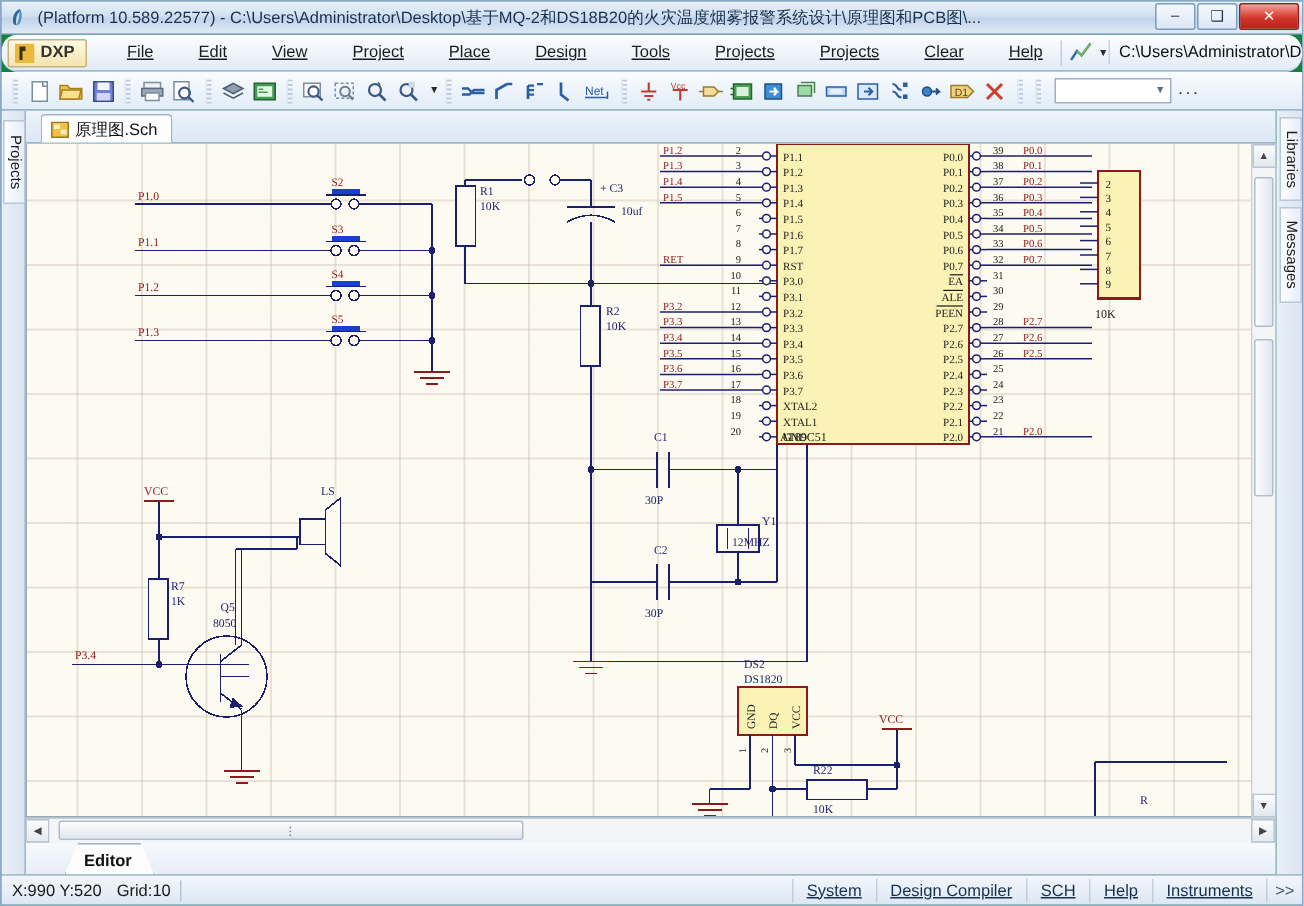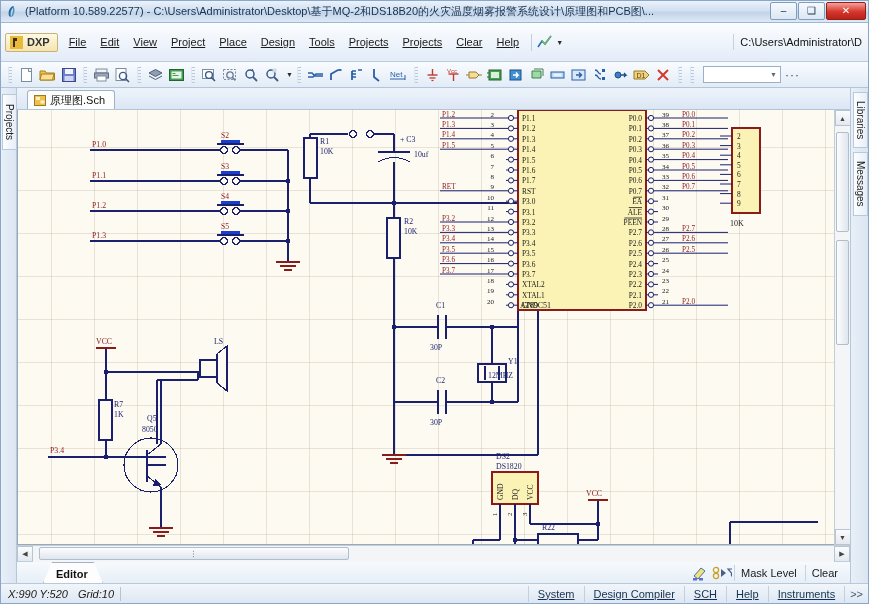--- a/index.html
+++ b/index.html
@@ -47,39 +47,40 @@
     display: flex; align-items: center; justify-content: center;
     font-size: 10px; color:#23364d;
   }
   .win-btn.close {
     background: linear-gradient(to bottom,#f3a19a,#d6362b 55%,#b4231a);
     border-color:#8f1f17; color:#fff; width: 40px;
   }
 
   
   .menubar {
-    height: 39px;
+    height: 25px;
     background: linear-gradient(to bottom,#fbfdff,#e3ecf7);
     display: flex; align-items: center;
     border-bottom: 1px solid #b9cbe0;
     padding-left: 4px;
+    border-radius: 11px;
   }
   .dxp-btn {
     display: flex; align-items: center; gap: 4px;
     padding: 2px 7px 2px 4px; margin-right: 4px;
     border: 1px solid #c7b27a; border-radius: 2px;
     background: linear-gradient(to bottom,#fff9e4,#f4e4ae);
     font-weight: bold; font-size: 11px; color: #333;
   }
   .dxp-ico { width: 13px; height: 13px; }
   .menu-item {
     padding: 3px 7px; font-size: 11px; color: #1b1b1b;
     white-space: nowrap;
   }
-  .menu-item u { text-decoration: underline; }
+  .menu-item u { text-decoration: underline; margin-left: 16px; }
   .menu-sep { width: 1px; height: 17px; background: #c0cedd; margin: 0 5px; }
   .chart-ico { width: 16px; height: 14px; }
   .caret { font-size: 7px; color: #2b2b2b; margin-left: 3px; }
   .path-box {
     margin-left: auto; padding: 2px 6px;
     font-size: 11px; color: #111;
     border-left: 1px solid #c4d2e2;
     white-space: nowrap; overflow: hidden;
     max-width: 175px;
   }
@@ -221,21 +222,21 @@
     border-left: 1px solid #c6d3e1;
   }
 
   
   .statusbar {
     height: 20px; display: flex; align-items: center;
     background: linear-gradient(to bottom,#f2f6fb,#dde7f3);
     border-top: 1px solid #b7c8da;
     font-size: 11px; color: #1a1a1a;
   }
-  .status-coords { padding-left: 7px; white-space: nowrap; font-style: italic; }
+  .status-coords { padding-left: 7px; white-space: nowrap; }
   .status-div { width: 1px; height: 14px; background: #b5c4d4; margin: 0 6px; }
   .status-right { margin-left: auto; display: flex; align-items: center; }
   .sb-item {
     padding: 2px 9px; border-left: 1px solid #c2cfdd;
     display: flex; align-items: center; font-size: 11px; color: #16314f;
   }
   .sb-item.more { padding: 2px 5px; color:#4a5a6b; }
   u.ul { text-decoration: underline; }
 </style>
 </head>
@@ -974,39 +975,20 @@
         <div class="sb-btn">◀</div>
         <div class="sb-htrack">
           <div class="sb-hthumb" style="left:6px;width:310px;">⁝</div>
         </div>
         <div class="sb-btn">▶</div>
       </div>
 
       <div class="editor-row">
         <div class="editor-tab">Editor</div>
         <div class="editor-spacer"></div>
-        <div class="editor-tools">
-          <span class="et-ico">
-            <svg width="18" height="16">
-                <path d="M3 11 L10 3 l4 3 l-7 8 z" fill="#f0e27a" stroke="#4a6fa5"></path>
-                <rect x="2" y="13" width="4" height="2.5" fill="#5a6fd0"></rect>
-                <rect x="8" y="13" width="4" height="2.5" fill="#5a6fd0"></rect>
-              </svg>
-          </span>
-          <span class="et-ico">
-            <svg width="26" height="16">
-              <circle cx="4" cy="5" r="2.6" fill="none" stroke="#c9a227" stroke-width="1.3"></circle>
-              <circle cx="4" cy="11" r="2.6" fill="none" stroke="#c9a227" stroke-width="1.3"></circle>
-              <path d="M9 4 l5 4 l-5 4 z" fill="#4a5f8a"></path>
-              <path d="M16 4 h9 l-3.5 4 v4 l-2 -1.4 v-2.6 z" fill="none" stroke="#3f5f96" stroke-width="1.2"></path>
-            </svg>
-          </span>
-          <span class="et-btn">Mask Level</span>
-          <span class="et-btn">Clear</span>
-        </div>
       </div>
     </div>
 
     <div class="side-strip right">
       <span class="vtab" style="top:4px;height:56px;">Libraries</span>
       <span class="vtab" style="top:64px;height:64px;">Messages</span>
     </div>
   </div>
 
   <div class="statusbar">

